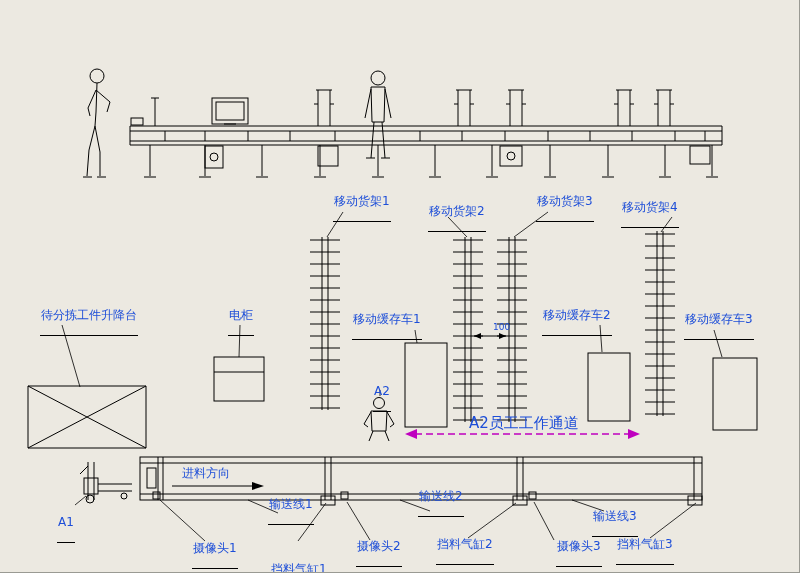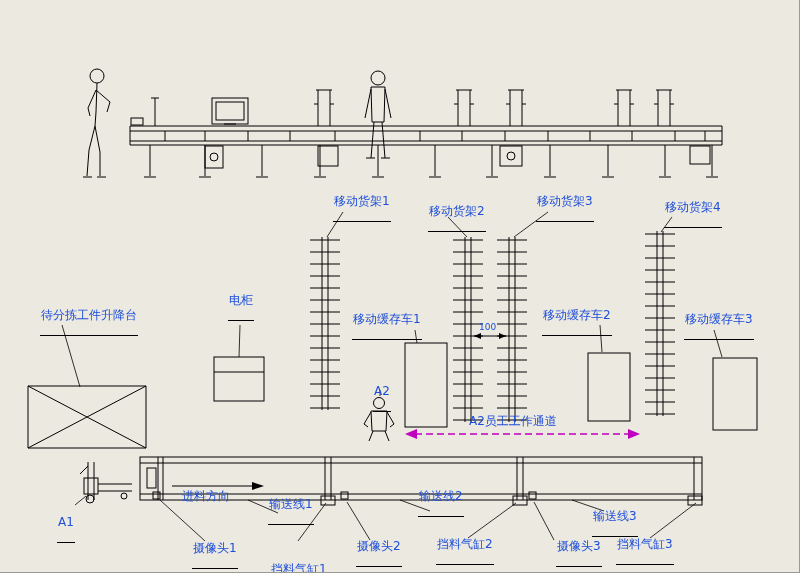--- a/index.html
+++ b/index.html
@@ -13,22 +13,22 @@
   svg{position:absolute;left:0;top:0;}
   .lbl{
     position:absolute;font-size:12px;color:#1d4ed8;line-height:1.15;
     white-space:nowrap;border-bottom:1px solid #000;padding:0 1px 12px 1px;
   }
   .nounder{border-bottom:none;padding-bottom:0;}
   .title{
     position:absolute;left:50%;top:10px;transform:translateX(-50%);
     font-size:17px;letter-spacing:2px;color:#000;white-space:nowrap;
   }
-  .small{font-size:12px;}
-  .tiny{font-size:9px;}
+  .small{font-size:15px;}
+  .tiny{font-size:9px;margin-left:14px;}
 </style>
 </head>
 <body>
 
 <div class="canvas">
 
   <svg width="800" height="573" viewBox="0 0 800 573">
 
     <g stroke="#000" stroke-width="1" fill="none">
       <path d="M130 126H722 M130 131H722 M130 141H722 M130 145H722 M130 126V145 M722 126V145"></path>
@@ -125,34 +125,34 @@
          M278 513L248 500 M430 511L400 500 M604 511L572 500
          M205 541L160 500 M298 541L326 503 M370 540L347 502
          M468 538L516 503 M554 540L534 502 M650 538L696 503
          M75 505L86 496"></path>
   </svg>
 
 
   <div class="lbl" style="left:333px;top:195px">移动货架1</div>
   <div class="lbl" style="left:428px;top:205px">移动货架2</div>
   <div class="lbl" style="left:536px;top:195px">移动货架3</div>
-  <div class="lbl" style="left:664px;top:201px">移动货架4</div>
+  <div class="lbl" style="left:621px;top:201px">移动货架4</div>
 
   <div class="lbl" style="left:40px;top:309px">待分拣工件升降台</div>
-  <div class="lbl" style="left:228px;top:294px">电柜</div>
+  <div class="lbl" style="left:228px;top:309px">电柜</div>
 
   <div class="lbl" style="left:352px;top:313px">移动缓存车1</div>
   <div class="lbl" style="left:542px;top:309px">移动缓存车2</div>
   <div class="lbl" style="left:684px;top:313px">移动缓存车3</div>
 
   <div class="lbl" style="left:373px;top:385px">A2</div>
   <div class="lbl nounder tiny" style="left:478px;top:322px">100</div>
   <div class="lbl nounder small" style="left:468px;top:415px">A2员工工作通道</div>
 
-  <div class="lbl nounder" style="left:181px;top:490px">进料方向</div>
+  <div class="lbl nounder" style="left:181px;top:467px">进料方向</div>
   <div class="lbl" style="left:57px;top:516px">A1</div>
 
   <div class="lbl" style="left:268px;top:498px">输送线1</div>
   <div class="lbl" style="left:418px;top:490px">输送线2</div>
   <div class="lbl" style="left:592px;top:510px">输送线3</div>
 
   <div class="lbl" style="left:192px;top:542px">摄像头1</div>
   <div class="lbl" style="left:270px;top:563px">挡料气缸1</div>
   <div class="lbl" style="left:356px;top:540px">摄像头2</div>
   <div class="lbl" style="left:436px;top:538px">挡料气缸2</div>

